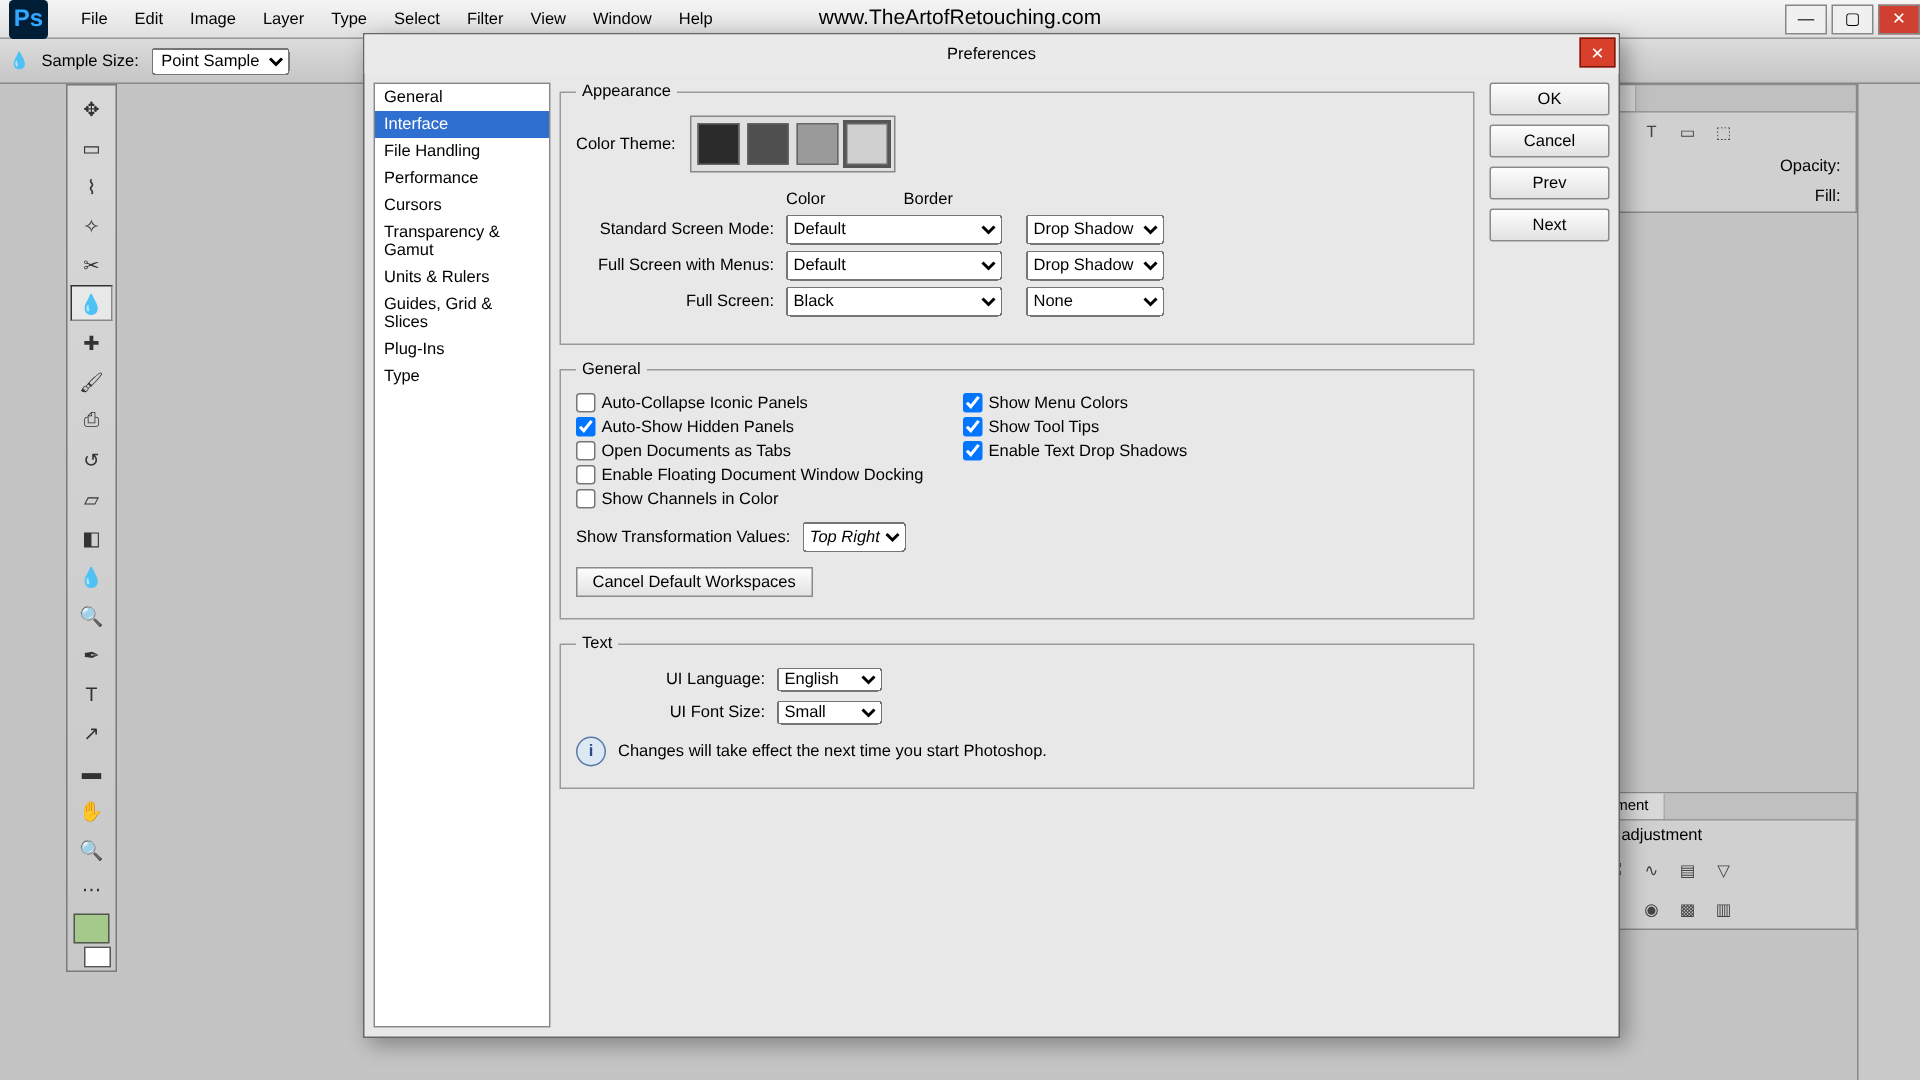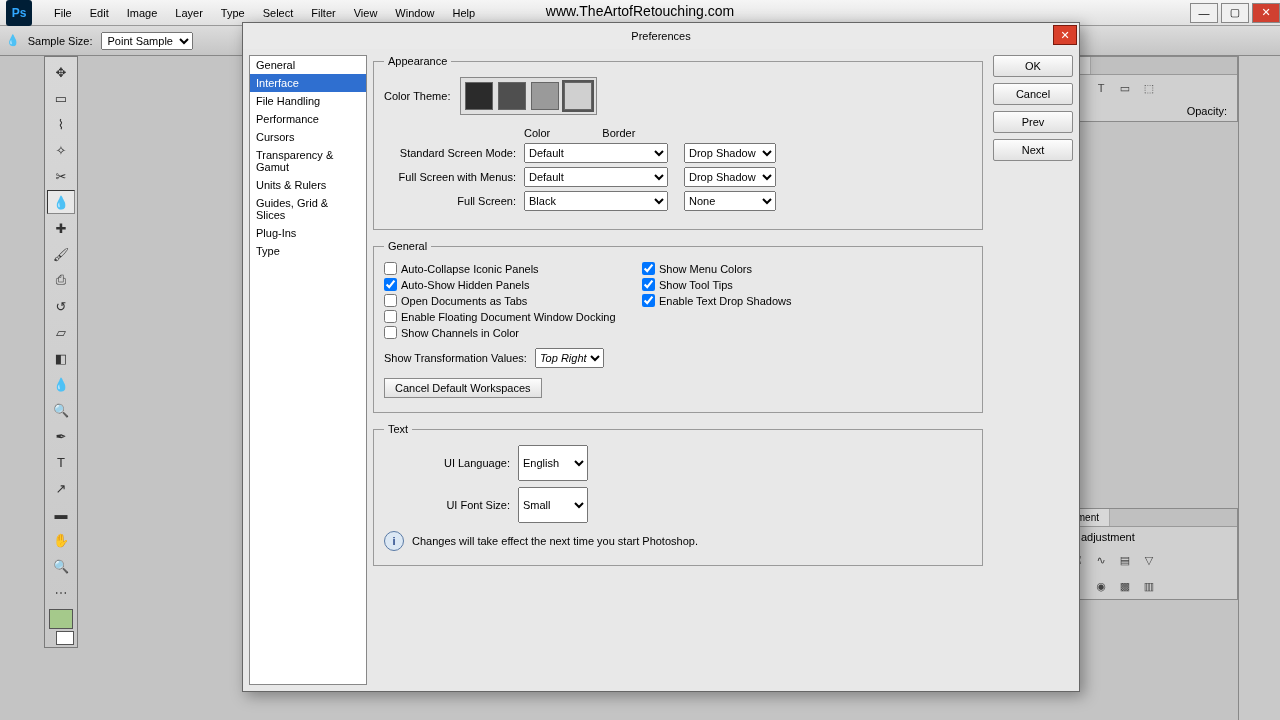--- a/index.html
+++ b/index.html
@@ -1,18 +1,18 @@
 <!DOCTYPE html>
 <html><head>
 <meta charset="utf-8">
 <style>
 * { margin:0; padding:0; box-sizing:border-box; font-family:Tahoma,Arial,sans-serif; font-size:11px; }
 body { background:#c4c4c4; width:1280px; height:720px; overflow:hidden; position:relative; }
 .titlebar { height:26px; background:linear-gradient(#f5f5f5,#e0e0e0); display:flex; align-items:center; border-bottom:1px solid #999; }
-.ps-logo { width:26px; height:26px; margin:0 6px; display:flex; align-items:center; justify-content:center; background:#001e36; color:#31a8ff; font-weight:bold; font-size:12px; border-radius:3px; }
+.ps-logo { width:26px; height:26px; margin:0 6px; display:flex; align-items:center; justify-content:center; background:#001e36; color:#31a8ff; font-weight:bold; font-size:16px; border-radius:3px; }
 .menubar { display:flex; gap:2px; margin-left:8px; }
 .menubar span { padding:4px 8px; cursor:default; }
 .urltext { position:absolute; left:50%; transform:translateX(-50%); font-size:14px; top:3px; }
 .winctrls { margin-left:auto; display:flex; }
 .winctrls div { width:28px; height:20px; border:1px solid #888; margin-left:3px; display:flex; align-items:center; justify-content:center; background:#f0f0f0; cursor:default; font-size:11px; }
 .winctrls div:last-child { background:#d04030; color:#fff; }
 .optbar { height:30px; background:linear-gradient(#dcdcdc,#c5c5c5); border-bottom:1px solid #888; display:flex; align-items:center; padding:0 6px; gap:8px; }
 .optbar .lbl { font-size:11px; }
 .optbar select { font-size:11px; padding:1px 2px; }
 .toolbox { position:absolute; left:44px; top:56px; width:34px; background:linear-gradient(#d8d8d8,#c8c8c8); border:1px solid #7a7a7a; display:flex; flex-direction:column; align-items:center; padding:2px 0; }
@@ -50,21 +50,21 @@
 .gridrow select.narrow { width:92px; }
 .opts { display:flex; flex-wrap:wrap; }
 .optcol { width:258px; }
 .chk { display:flex; align-items:center; margin-bottom:3px; gap:4px; }
 .chk input { width:13px; height:13px; }
 .tvrow { margin-top:6px; display:flex; align-items:center; gap:8px; }
 .tvrow select { height:20px;font-style:italic; }
 .restorebtn { margin-top:10px; padding:3px 10px; background:linear-gradient(#fdfdfd,#e2e2e2); border:1px solid #8a8a8a; cursor:default; }
 .txtrow { display:flex; align-items:center; margin-bottom:6px; }
 .txtrow label { width:126px; text-align:right; margin-right:8px; }
-.txtrow select { width:70px; height:36px; }
+.txtrow select { width:70px; height:16px; }
 .info { display:flex; align-items:center; gap:8px; margin-top:8px; }
 .info .icon { width:20px; height:20px; border-radius:50%; background:#dce8f4; border:1px solid #5a7aa5; display:flex; align-items:center; justify-content:center; color:#2a4a8a; font-weight:bold; }
 .farright { position:absolute; right:0; top:56px; width:42px; bottom:0; background:#c9c9c9; border-left:1px solid #888; }
 </style>
 </head>
 <body>
 
 <div class="titlebar">
   <div class="ps-logo">Ps</div>
   <div class="menubar" id="menubar">
@@ -129,20 +129,23 @@
     <div class="iconrow">
       <span>▦</span>
         <span>◐</span>
         <span>T</span>
         <span>▭</span>
         <span>⬚</span>
     </div>
     <div class="body">
         <span style="float:right;margin-right:6px">Opacity:</span>
       </div>
+    <div class="body">
+        <span style="float:right;margin-right:6px">Fill:</span>
+      </div>
   </div>
   <div class="panel" style="margin-top:380px">
     <div class="tabs">
         <span>Adjustment</span>
       </div>
     <div class="body">Add an adjustment</div>
     <div class="iconrow">
       <span>☀</span>
         <span>⛶</span>
         <span>∿</span>

